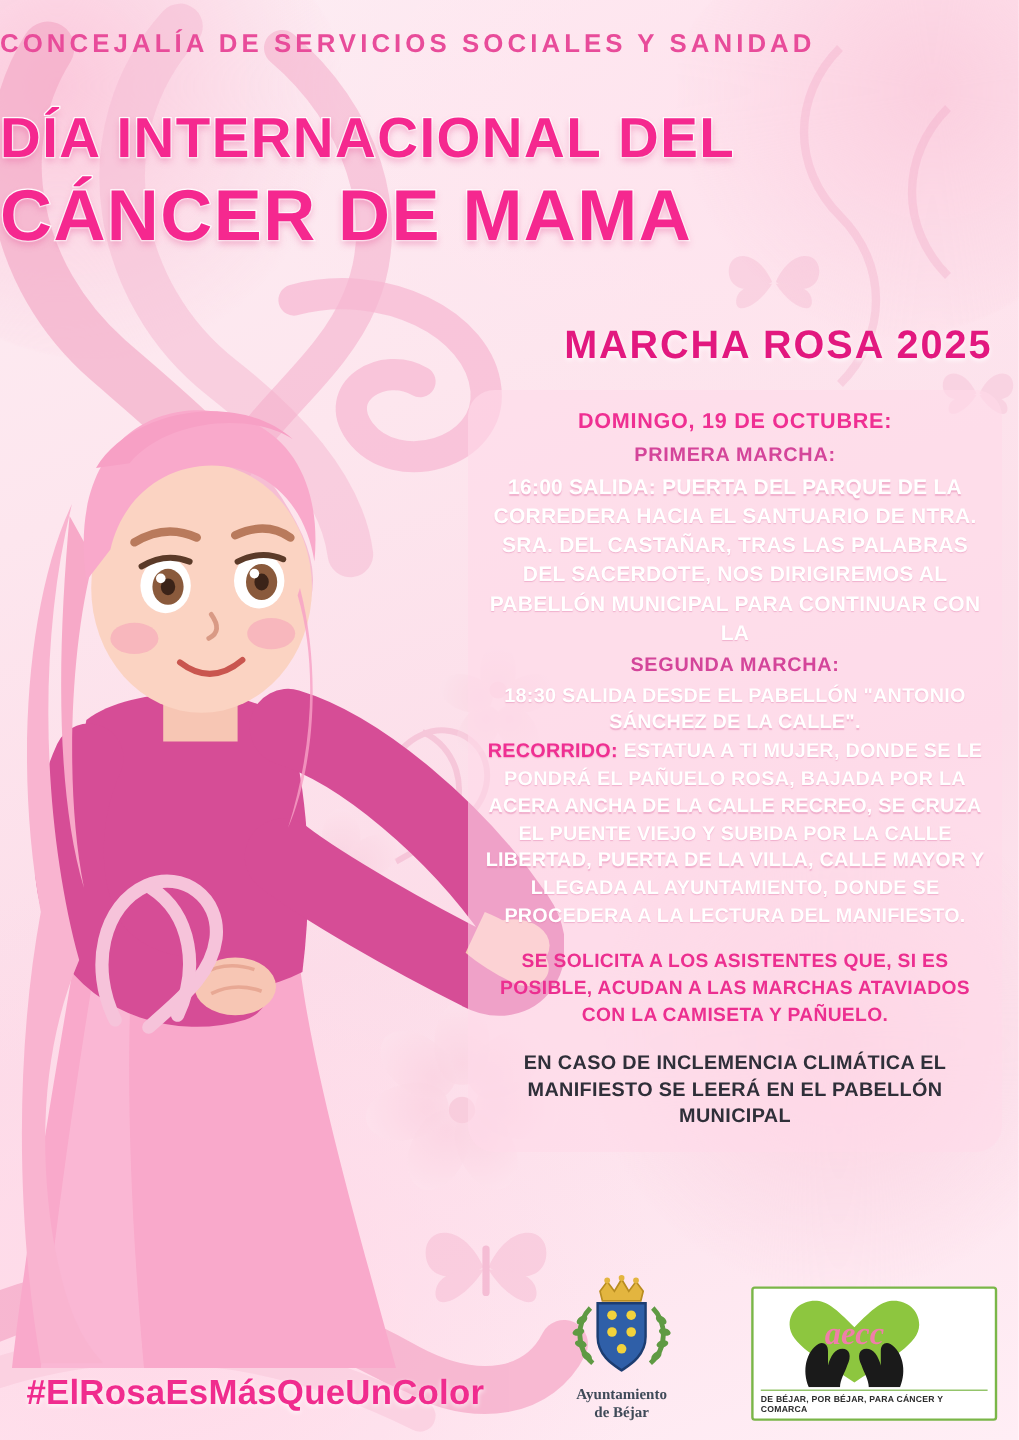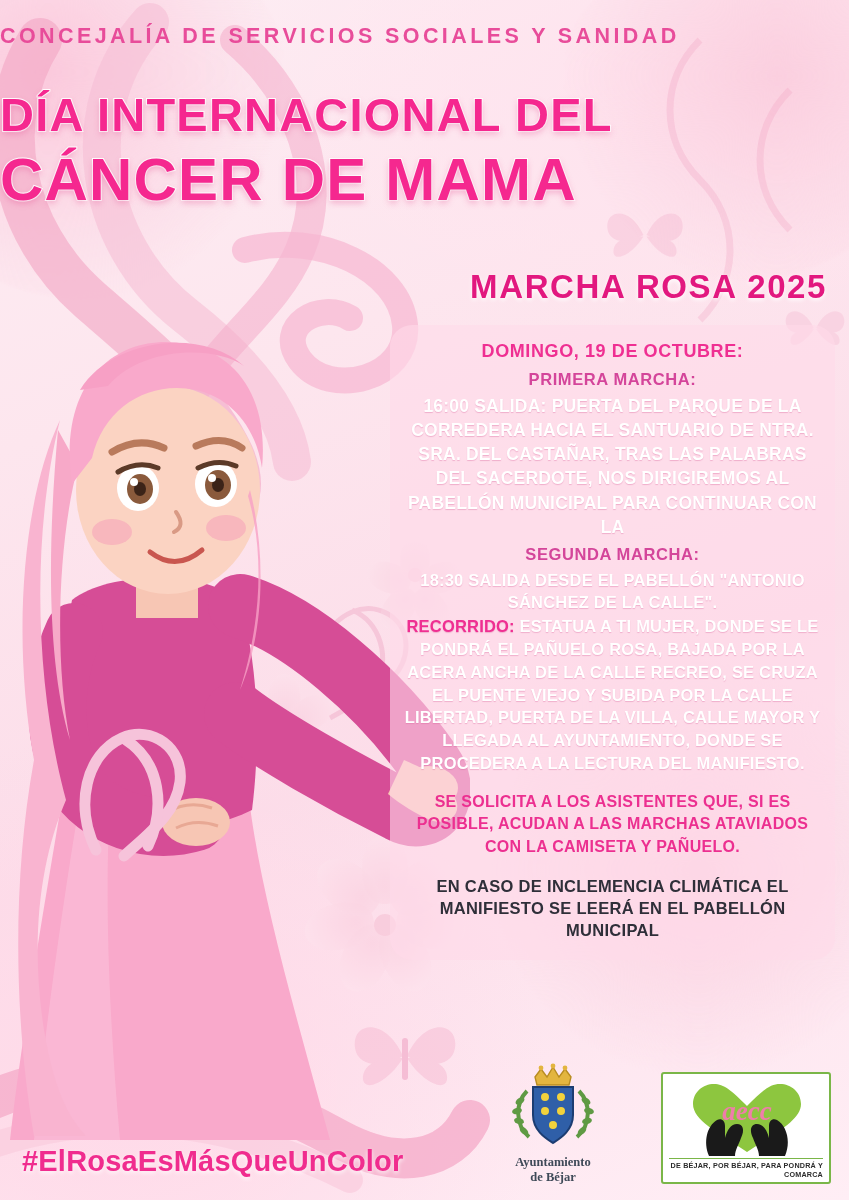--- a/index.html
+++ b/index.html
@@ -217,27 +217,27 @@
   .logo-ayto .crest { margin: 0 auto; }
   .logo-ayto .cap {
     margin-top: 2px;
     font-family: "Liberation Serif", serif;
     font-size: 12.5px;
     font-weight: bold;
     color: #3f4a58;
     line-height: 1.15;
   }
   .logo-aecc {
-    width: 170px;
+    width: 205px;
     background: #ffffff;
     border: 2px solid #7ab648;
     border-radius: 3px;
     padding: 6px 6px 3px;
     box-sizing: border-box;
-    text-align: right;
+    text-align: left;
   }
   .logo-aecc .heart-wrap { position: relative; height: 76px; }
   .logo-aecc .slogan {
     margin-top: 2px;
     font-size: 7.2px;
     font-weight: bold;
     color: #2b2b2b;
     letter-spacing: .2px;
     border-top: 1px solid #7ab648;
     padding-top: 2px;
@@ -470,17 +470,17 @@
         <svg width="156" height="76" viewBox="0 0 156 76">
           <path d="M78,72 C48,52 24,40 24,24 C24,12 34,4 45,4 C55,4 62,10 78,26 C94,10 101,4 111,4 C122,4 132,12 132,24 C132,40 108,52 78,72 Z" fill="#8dc63f"></path>
           <text x="78" y="40" text-anchor="middle" font-family="Liberation Serif, serif" font-size="27" font-style="italic" font-weight="bold" fill="#f07daa">aecc</text>
 
           <g fill="#1a1a1a">
             <path d="M40,76 C34,62 38,46 48,40 C52,38 56,40 56,46 L56,58 C58,50 62,44 68,44 C74,44 76,50 72,58 C70,64 66,70 66,76 Z"></path>
             <path d="M116,76 C122,62 118,46 108,40 C104,38 100,40 100,46 L100,58 C98,50 94,44 88,44 C82,44 80,50 84,58 C86,64 90,70 90,76 Z"></path>
           </g>
         </svg>
       </div>
-      <div class="slogan">DE BÉJAR, POR BÉJAR, PARA PONDRÁ Y COMARCA</div>
+      <div class="slogan">DE BÉJAR, POR BÉJAR, PARA CÁNCER Y COMARCA</div>
     </div>
   </div>
 
 </div>
 
 </body></html>

